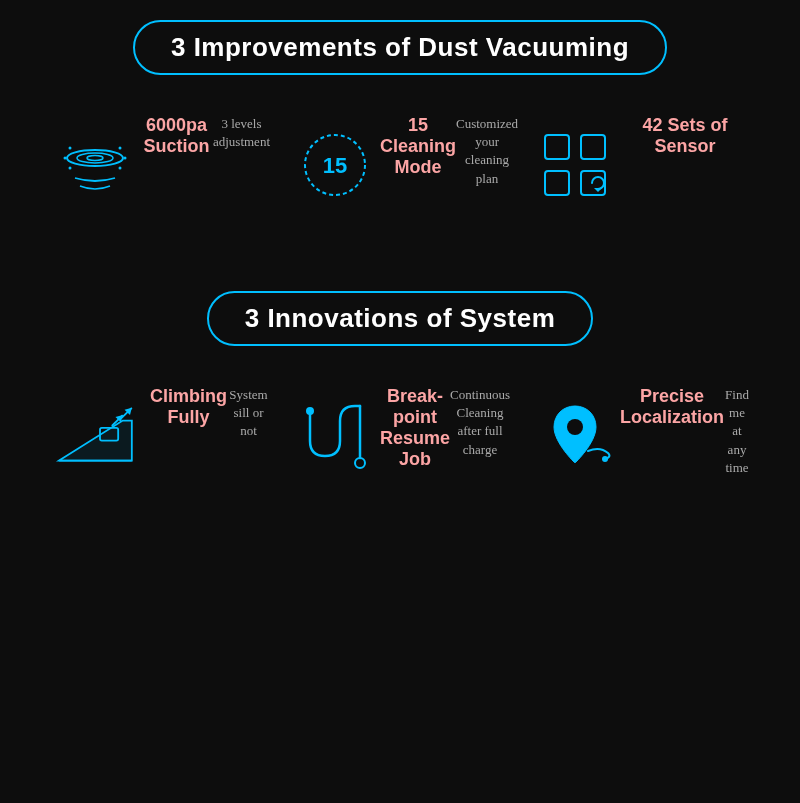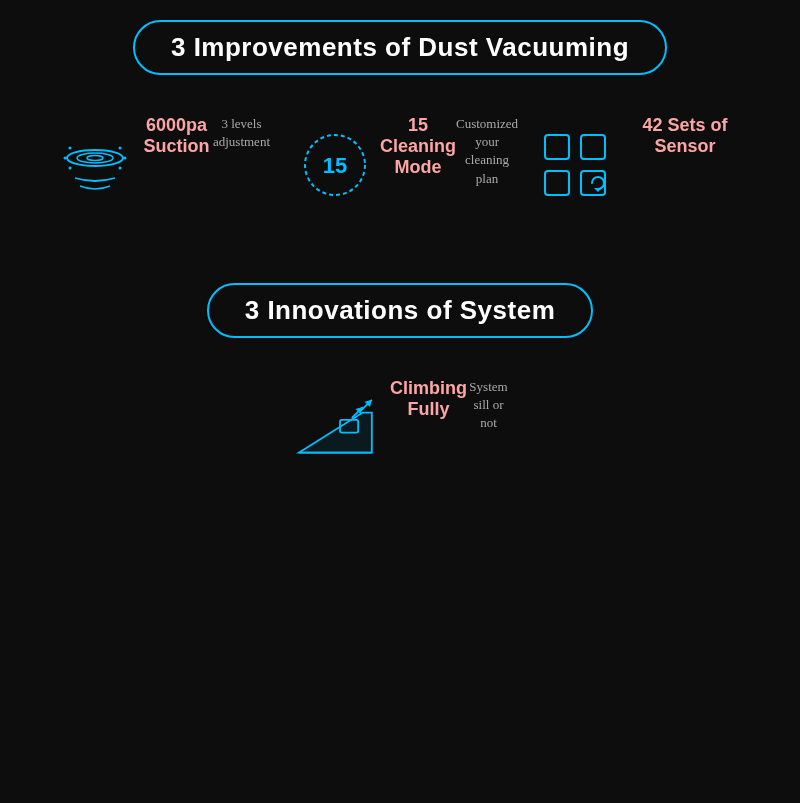--- a/index.html
+++ b/index.html
@@ -79,21 +79,21 @@
 
     
     svg {
       fill: none;
       stroke: #00bfff;
       stroke-width: 2;
     }
 
     
     .section2 {
-      margin-top: 10px;
+      margin-top: 18px;
     }
   </style>
 </head>
 <body>
 
 <div class="page">
 
   <div class="section-badge">3 Improvements of Dust Vacuuming</div>
 
   <div class="feature-grid">
@@ -168,17 +168,46 @@
           <polygon points="80,22 72,24 78,30" fill="#00bfff" stroke="none"></polygon>
 
           <line x1="78" y1="26" x2="90" y2="14" stroke="#00bfff" stroke-width="2"></line>
           <polygon points="90,14 82,16 88,22" fill="#00bfff" stroke="none"></polygon>
         </svg>
       </div>
       <div class="feature-title">Climbing Fully</div>
       <div class="feature-subtitle">System sill or not</div>
     </div>
 
-
+    <div class="feature-item">
+      <div class="icon-area">
+        <svg width="90" height="90" viewBox="0 0 90 90">
+
+          <path d="M20 20 L20 50 Q20 65 35 65 Q50 65 50 50 L50 30 Q50 15 65 15 L70 15" stroke="#00bfff" stroke-width="2.5" fill="none" stroke-linecap="round" stroke-linejoin="round"></path>
+
+          <circle cx="70" cy="72" r="5" stroke="#00bfff" stroke-width="2" fill="none"></circle>
+          <line x1="70" y1="15" x2="70" y2="67" stroke="#00bfff" stroke-width="2.5" stroke-linecap="round"></line>
+
+          <circle cx="20" cy="20" r="4" fill="#00bfff" stroke="none"></circle>
+        </svg>
+      </div>
+      <div class="feature-title">Break-point Resume Job</div>
+      <div class="feature-subtitle">Continuous Cleaning after full charge</div>
+    </div>
+
+    <div class="feature-item">
+      <div class="icon-area">
+        <svg width="90" height="90" viewBox="0 0 90 90">
+
+          <path d="M45 15 C33 15 24 24 24 36 C24 52 45 72 45 72 C45 72 66 52 66 36 C66 24 57 15 45 15 Z" fill="#00bfff" stroke="#00bfff" stroke-width="1"></path>
+          <circle cx="45" cy="36" r="8" fill="#0d0d0d" stroke="none"></circle>
+
+          <path d="M58 60 Q70 55 78 62 Q82 66 75 68" stroke="#00bfff" stroke-width="2" fill="none" stroke-linecap="round"></path>
+          <circle cx="75" cy="68" r="3" fill="#00bfff" stroke="none"></circle>
+        </svg>
+      </div>
+      <div class="feature-title">Precise Localization</div>
+      <div class="feature-subtitle">Find me at any time</div>
+    </div>
 
   </div>
 
 </div>
 
 </body></html>

